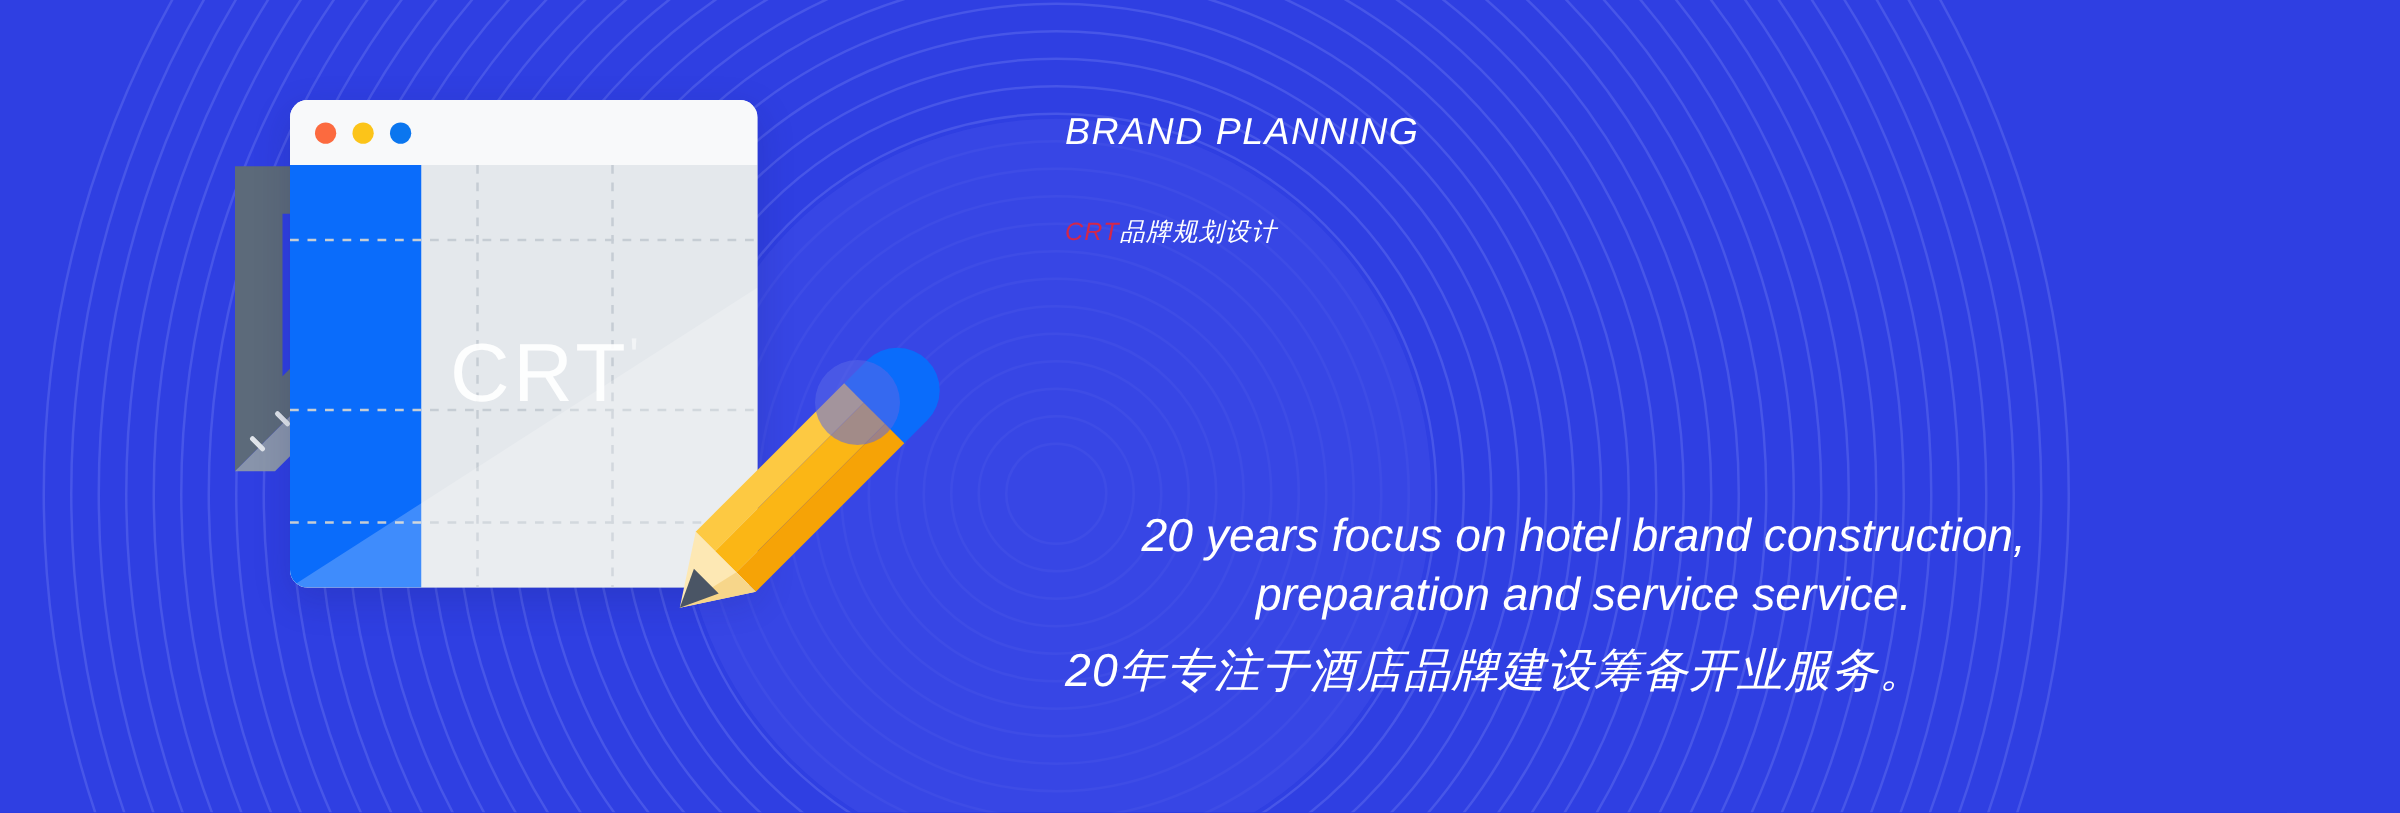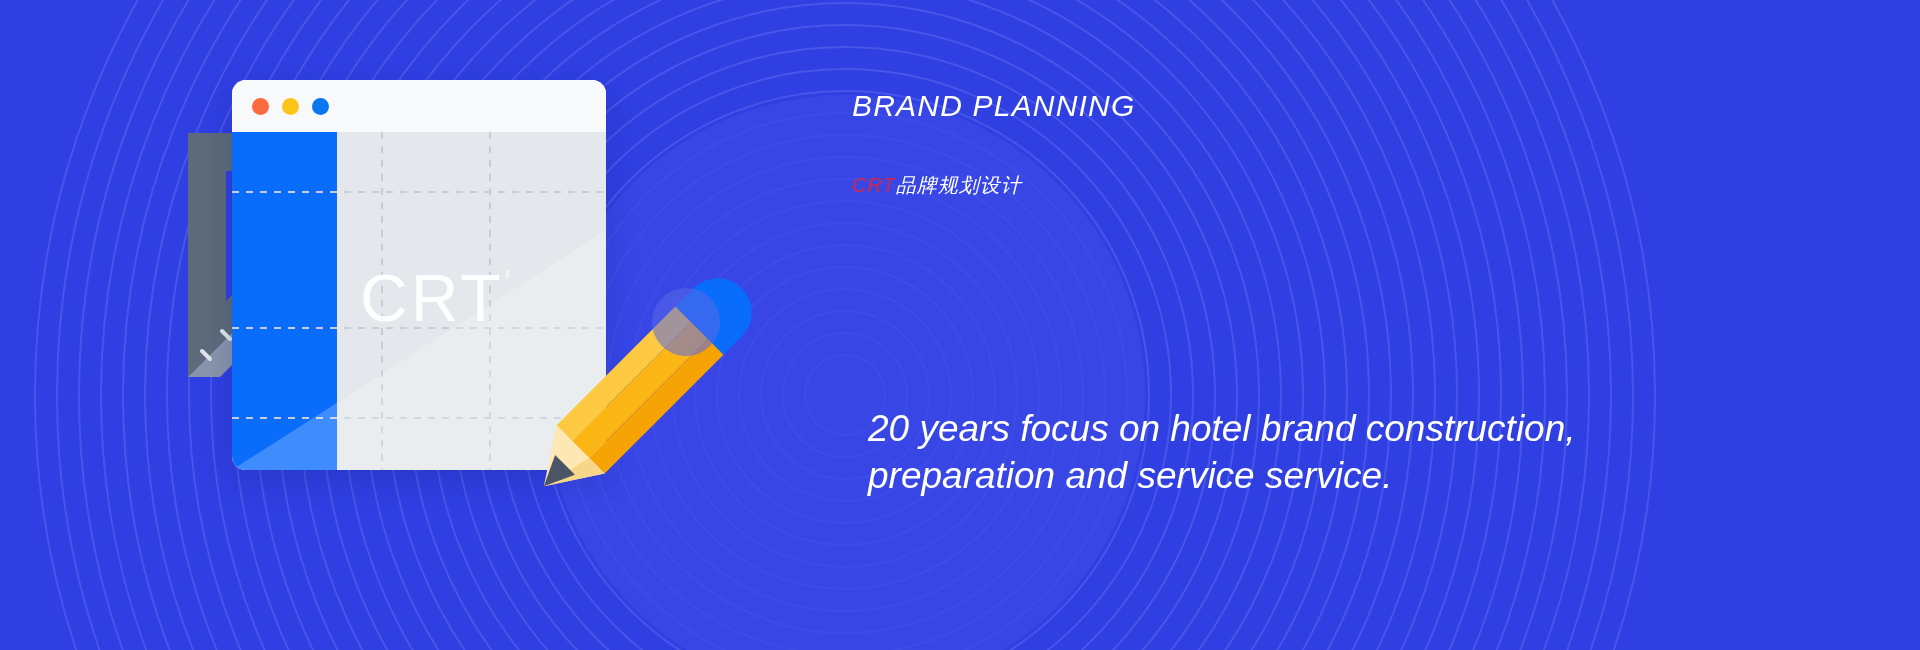--- a/index.html
+++ b/index.html
@@ -150,27 +150,28 @@
     letter-spacing: 1px;
     white-space: nowrap;
   }
   .eyebrow-cn .brand {
     color: #d3274a;
     letter-spacing: 1px;
   }
 
   .tagline-en {
     position: absolute;
-    left: 16px;
+    left: 0;
     top: 405px;
     width: 830px;
     color: #ffffff;
     font-size: 37px;
     line-height: 1.28;
     font-weight: 400;
+    text-align: center;
   }
   .tagline-cn {
     position: absolute;
     left: 0;
     top: 512px;
     color: #ffffff;
     font-size: 37px;
     letter-spacing: 1px;
     white-space: nowrap;
   }
@@ -314,16 +315,17 @@
       <div>BRAND PLANNING</div>
     </div>
 
     <div class="eyebrow-cn"><span class="brand">CRT</span><span>品牌规划设计</span></div>
 
     <div class="tagline-en">
       <div>20 years focus on hotel brand construction,</div>
       <div>preparation and service service.</div>
     </div>
 
+    <div class="tagline-cn">20年专注于酒店品牌建设筹备开业服务。</div>
 
   </div>
 
 </div>
 
 </body></html>

